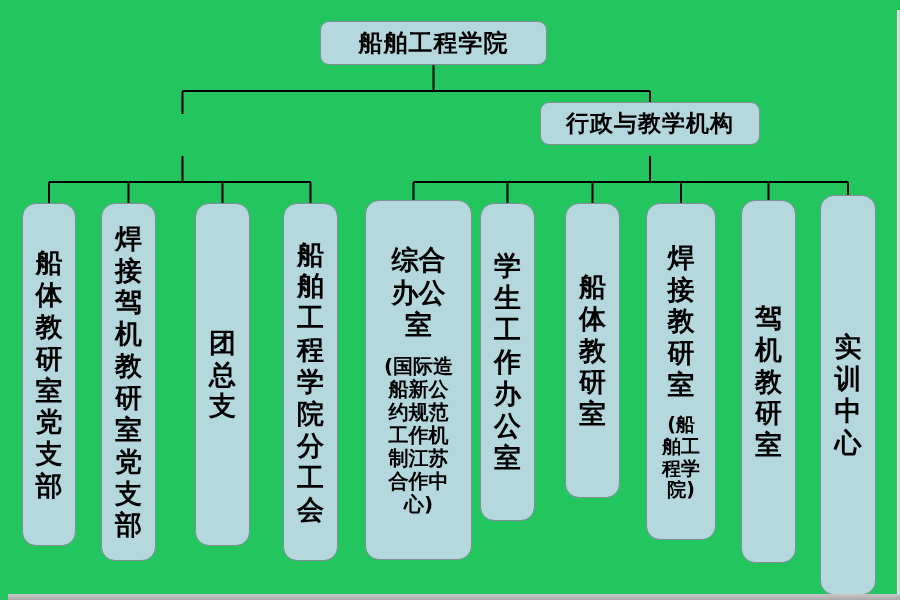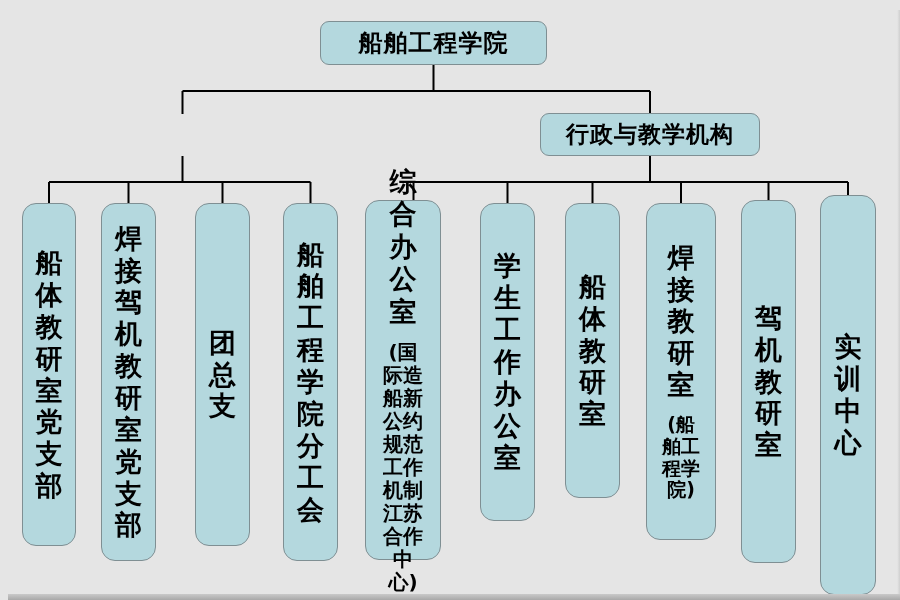--- a/index.html
+++ b/index.html
@@ -1,20 +1,20 @@
 <!DOCTYPE html>
 <html lang="zh"><head>
 <meta charset="utf-8">
 <style>
   html, body { margin: 0; padding: 0; background: #ffffff; }
   .canvas {
     position: relative;
     width: 900px;
     height: 600px;
-    background: #e5e5e5;
+    background: #22c55e;
     overflow: hidden;
     font-family: "DejaVu Sans", "Liberation Sans", sans-serif;
     color: #000000;
   }
   .connectors {
     position: absolute;
     left: 0; top: 0;
     pointer-events: none;
   }
   .node {
@@ -87,21 +87,21 @@
              M681 182 L681 204
              M768.5 182 L768.5 201
              M848 182 L848 196" stroke="#000000" stroke-width="2" fill="none"></path>
   </svg>
 
   <div class="node top root" style="left:320px; top:21px; width:227px; height:44px;">
     <span>船舶工程学院</span>
   </div>
 
 
-  <div class="node top" style="left:540px; top:113px; width:220px; height:43px;">
+  <div class="node top" style="left:540px; top:102px; width:220px; height:43px;">
     <span>行政与教学机构</span>
   </div>
 
   <div class="node tall" style="left:22px; top:203px; width:54px; height:343px;">
     <div class="vlabel">船
 体
 教
 研
 室
 党
@@ -133,21 +133,21 @@
 舶
 工
 程
 学
 院
 分
 工
 会</div>
   </div>
 
-  <div class="node tall" style="left:365px; top:200px; width:76px; height:360px; padding:0 16px;">
+  <div class="node tall" style="left:365px; top:200px; width:107px; height:360px; padding:0 16px;">
     <div class="hlabel">综合办公室</div>
     <div class="sublabel">(国际造船新公约规范工作机制江苏合作中心)</div>
   </div>
 
   <div class="node tall" style="left:480px; top:203px; width:55px; height:318px;">
     <div class="vlabel">学
 生
 工
 作
 办

